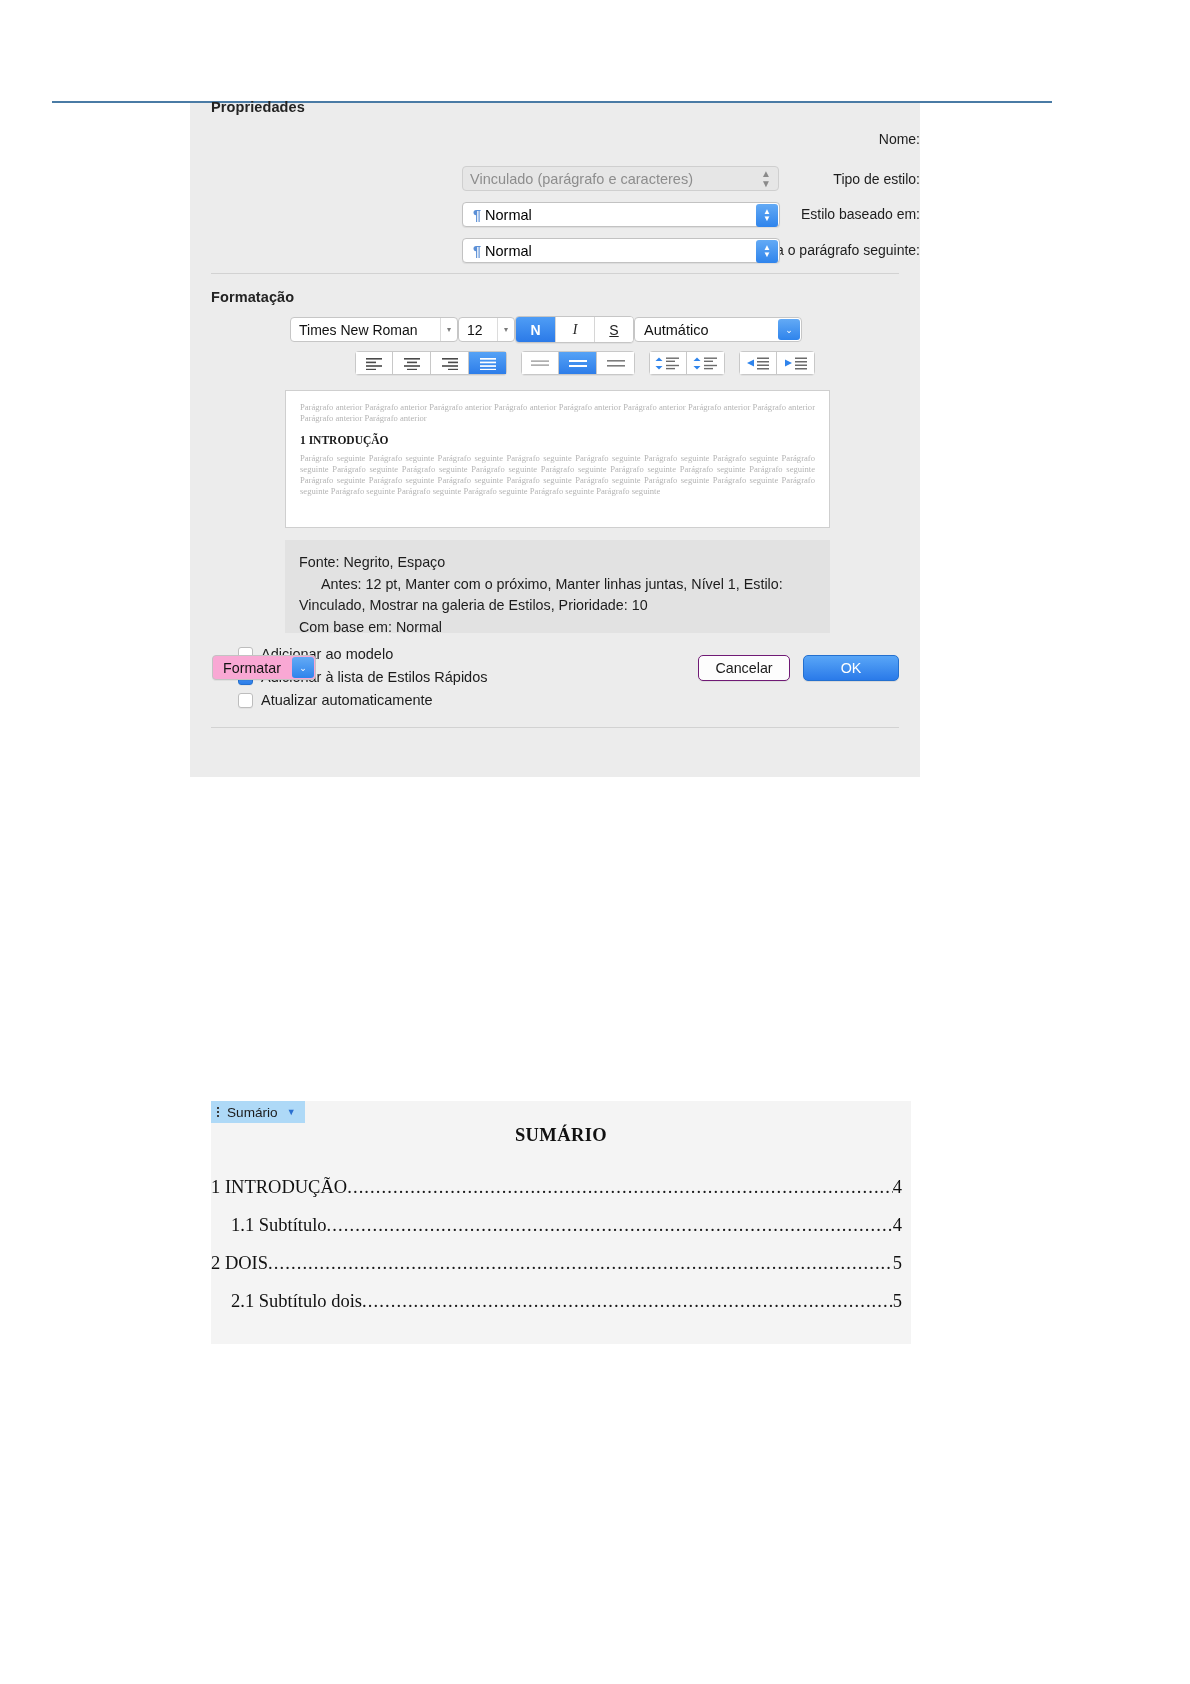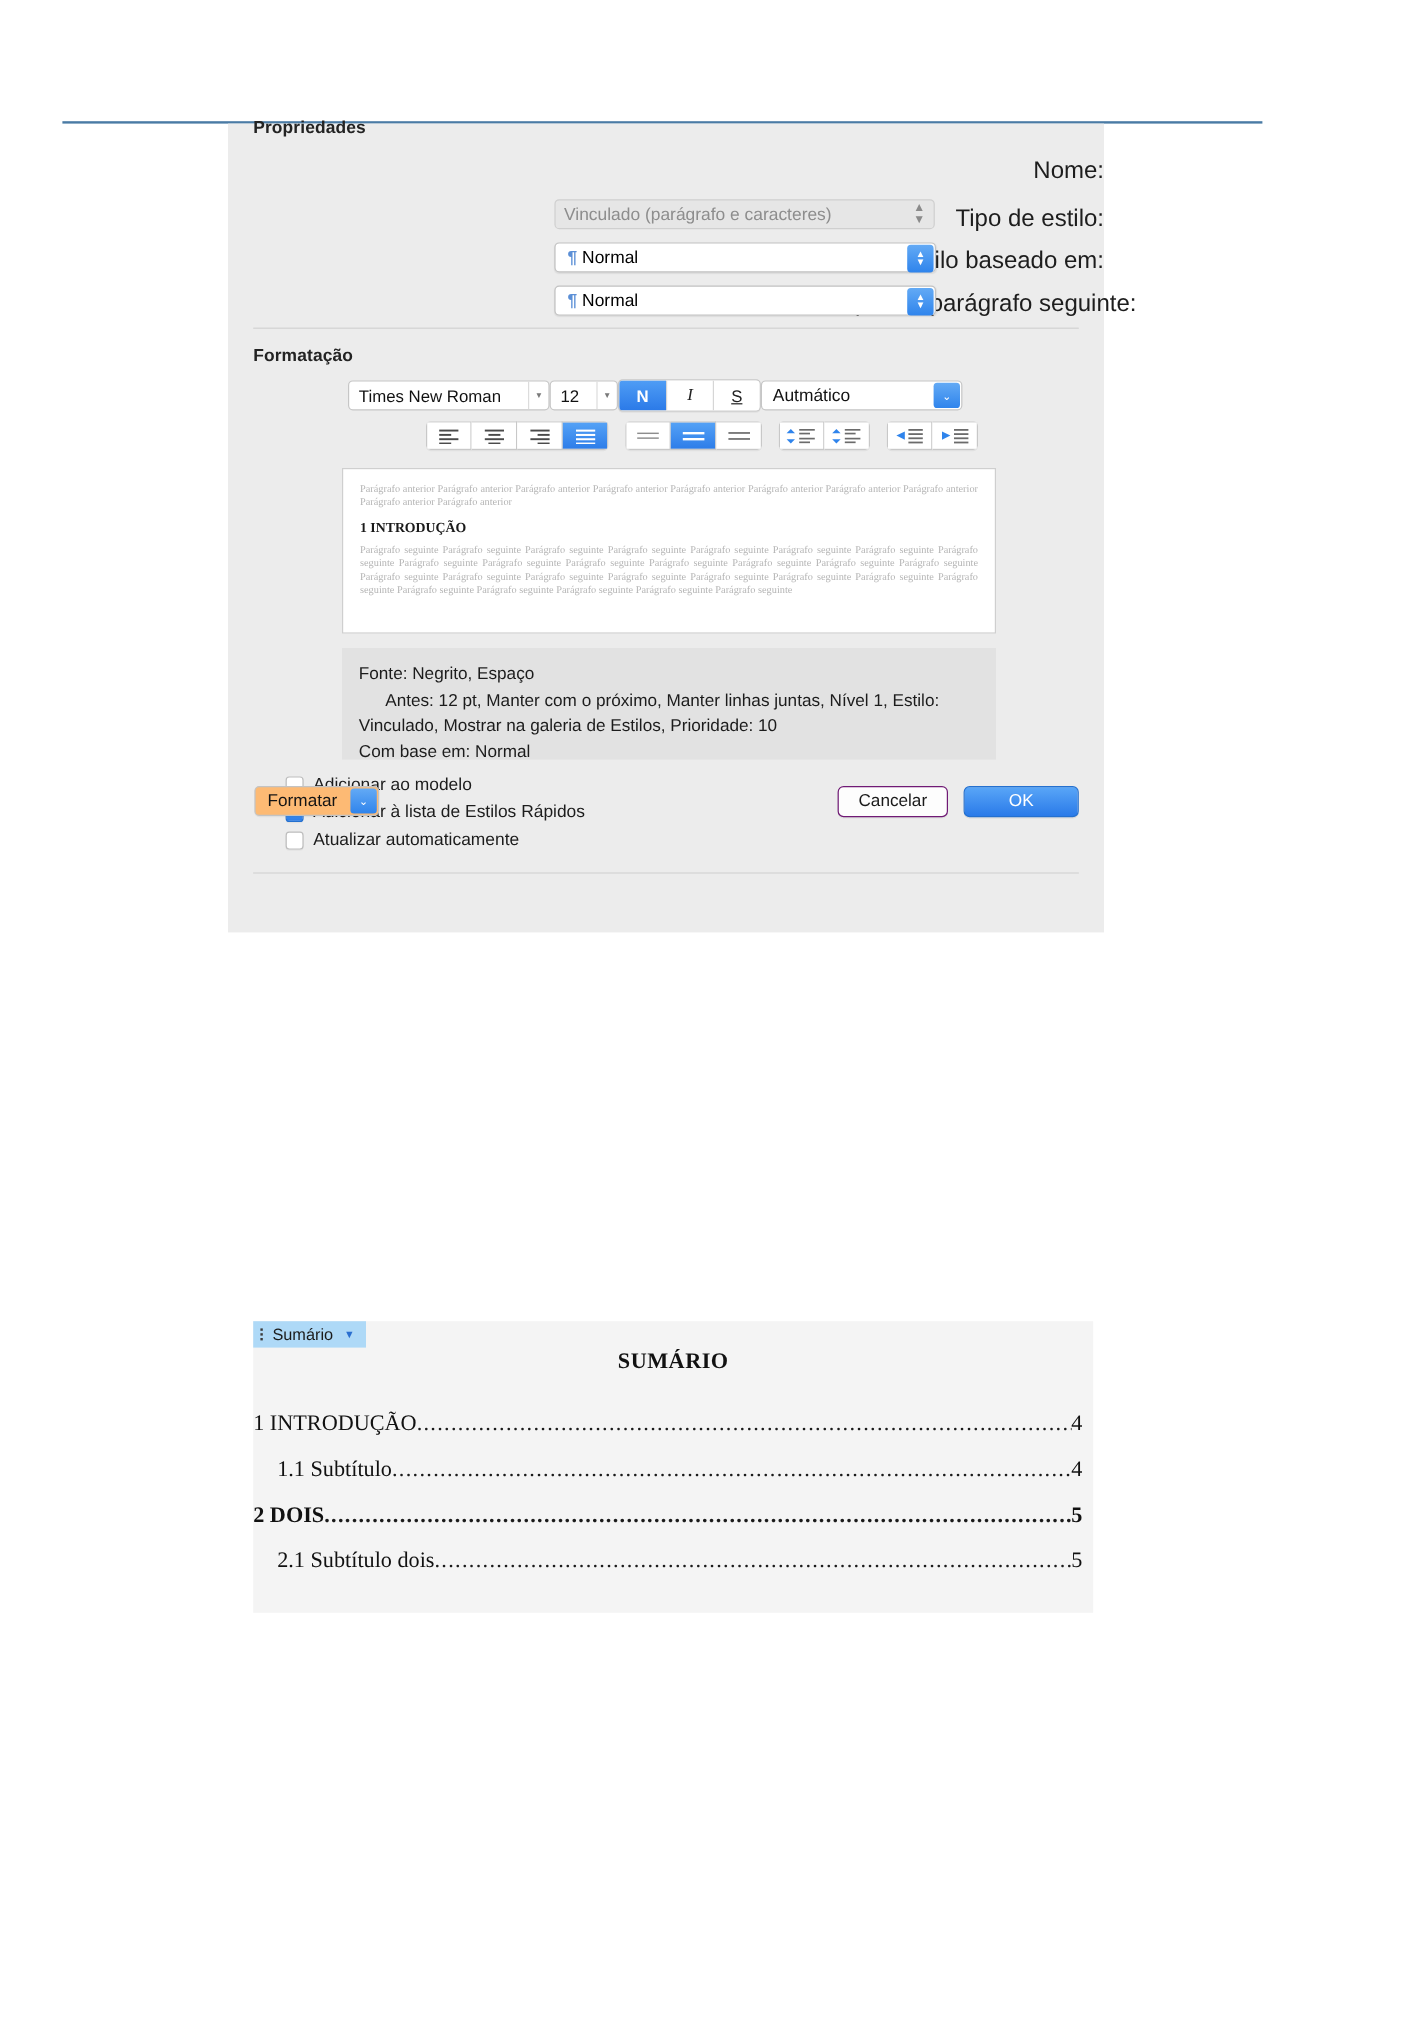--- a/index.html
+++ b/index.html
@@ -28,21 +28,21 @@
 
   .section-title {
     position: absolute;
     font-size: 14.5px; font-weight: bold; color: #232323;
     letter-spacing: .1px;
   }
   #t-prop { left: 21px; top: -4px; }
   #t-form { left: 21px; top: 186px; }
 
   .row-label {
-    position: absolute; right: 0; font-size: 20px; color: #1d1d1d;
+    position: absolute; right: 0; font-size: 14px; color: #1d1d1d;
     text-align: right; white-space: nowrap;
   }
 
   
   .field {
     position: absolute; left: 272px;
     height: 25px;
     border-radius: 4px;
     font-size: 14.5px;
     display: flex; align-items: center;
@@ -171,21 +171,21 @@
     width: 15px; height: 15px; border-radius: 3px; margin-right: 8px;
     background: #fff; border: 1px solid #bdbdbd; box-shadow: 0 1px 0 rgba(0,0,0,.04);
     display: flex; align-items: center; justify-content: center;
     color: #fff; font-size: 11px; line-height: 1;
   }
   .cbox.checked { background: linear-gradient(#56a3f6, #2c7de9); border-color: #2470cf; }
 
   
   .fmt-btn {
     position: absolute; left: 22px; top: 552px; height: 25px; width: 104px;
-    background: #fdba74; border: 1px solid #c3c3c3; border-radius: 4px;
+    background: #f9a8d4; border: 1px solid #c3c3c3; border-radius: 4px;
     display: flex; align-items: center; padding-left: 10px;
     font-size: 14.3px; color: #141414; box-shadow: 0 1px 0 rgba(0,0,0,.05);
   }
   .fmt-btn .bchev {
     position: absolute; right: 1px; top: 1px; width: 22px; height: 21px;
     background: linear-gradient(#63aaf5, #2f84ec); border-radius: 3px;
     color: #fff; font-size: 9px; display: flex; align-items: center; justify-content: center;
   }
   .push {
     position: absolute; top: 552px; height: 26px; border-radius: 5px;
@@ -480,21 +480,21 @@
       <span class="lead">...........................................................................................................................................................................</span>
       <span>4</span>
     </div>
 
     <div class="toc-entry sub" style="top:114px;">
       <span>1.1 Subtítulo </span>
       <span class="lead">..................................................................................................................................................................................</span>
       <span>4</span>
     </div>
 
-    <div class="toc-entry" style="top:152px;font-weight:bold;">
+    <div class="toc-entry" style="top:152px;">
       <span>2 DOIS</span>
       <span class="lead">.............................................................................................................................................................................................</span>
       <span>5</span>
     </div>
 
     <div class="toc-entry sub" style="top:190px;">
       <span>2.1 Subtítulo dois</span>
       <span class="lead">.........................................................................................................................................................................</span>
       <span>5</span>
     </div>

